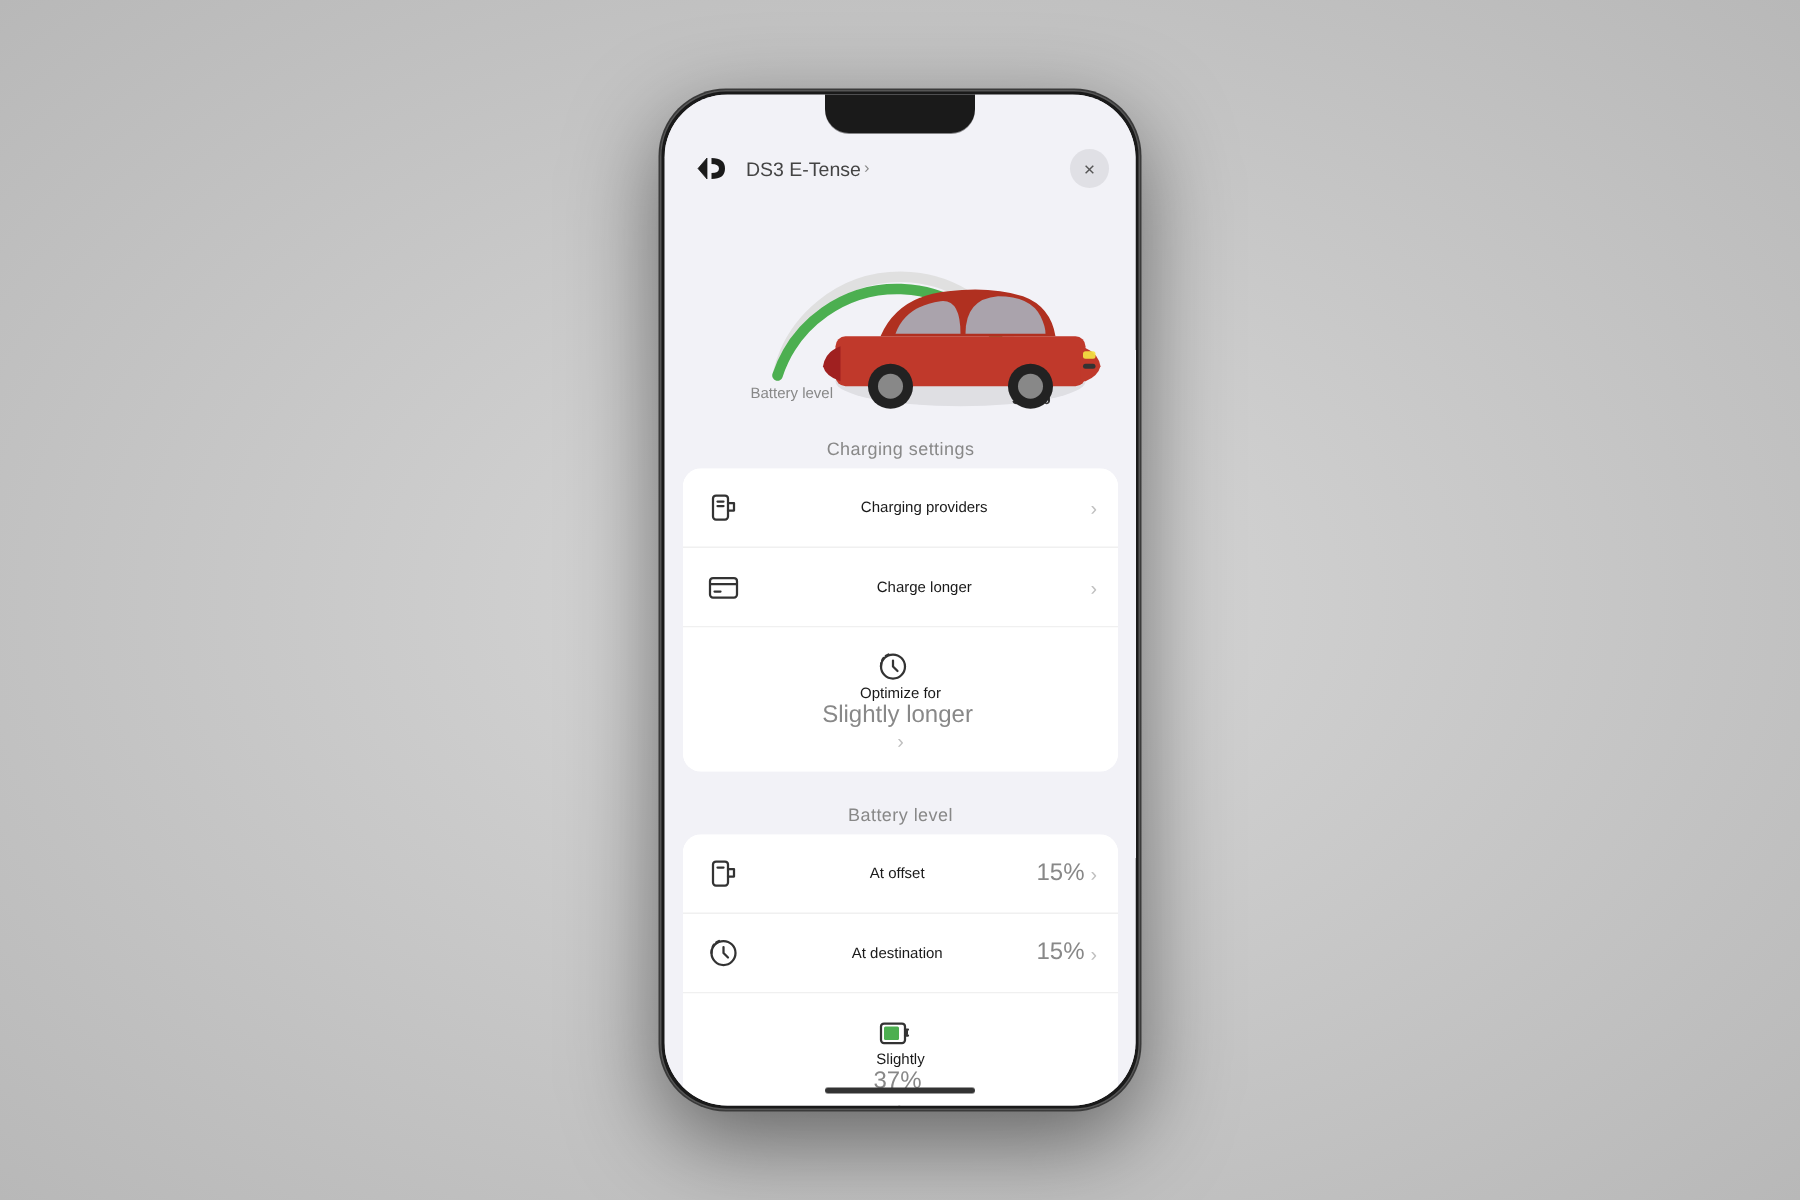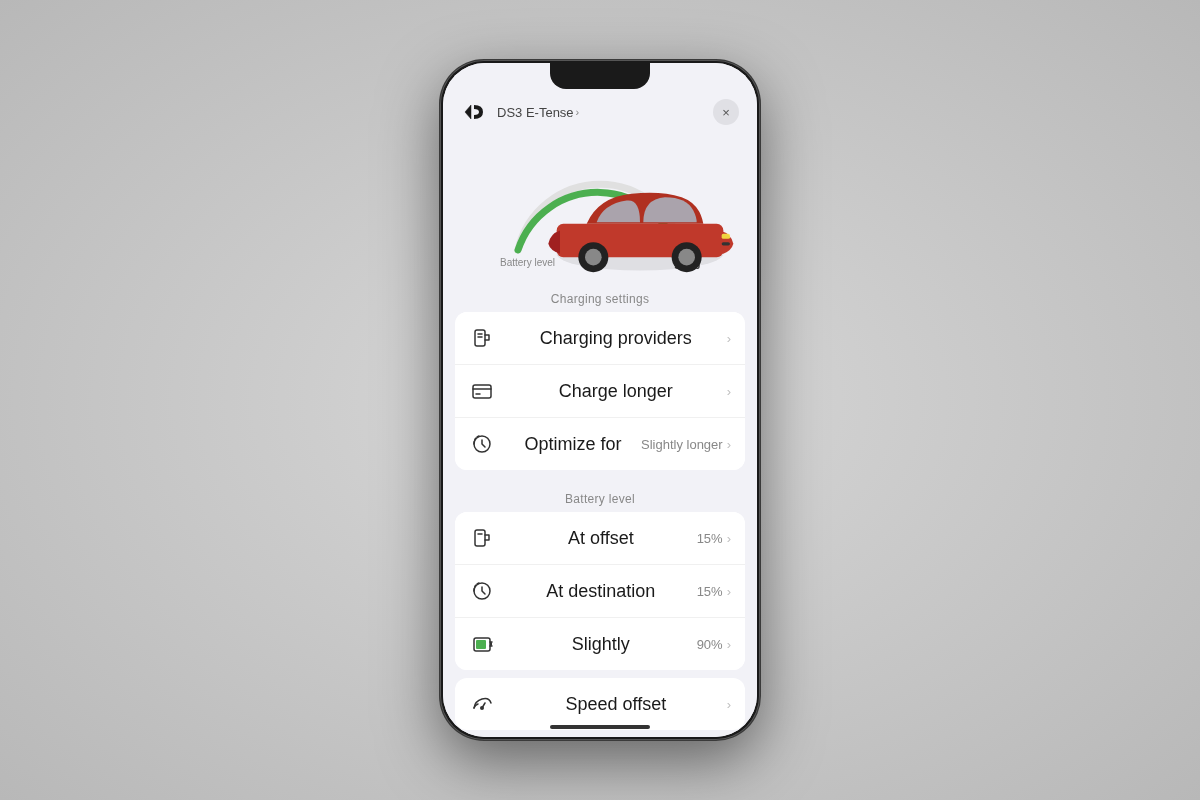--- a/index.html
+++ b/index.html
@@ -170,46 +170,47 @@
       display: flex;
       align-items: center;
       padding: 13px 14px;
       border-bottom: 1px solid #f0f0f0;
       cursor: pointer;
       background: #fff;
     }
 
     .settings-row:last-child {
       border-bottom: none;
+      flex-direction: column;
     }
 
     .row-icon {
       width: 26px;
       height: 26px;
       display: flex;
       align-items: center;
       justify-content: center;
       margin-right: 10px;
       flex-shrink: 0;
     }
 
     .row-icon svg {
       width: 22px;
       height: 22px;
     }
 
     .row-label {
       flex: 1;
-      font-size: 18px;
+      font-size: 10px;
       color: #1a1a1a;
       font-weight: 400;
     }
 
     .row-value {
-      font-size: 13px;
+      font-size: 16px;
       color: #888;
       margin-right: 4px;
     }
 
     .row-chevron {
       color: #c0c0c0;
       font-size: 13px;
     }
 
     .home-indicator {
@@ -369,21 +370,21 @@
             <div class="row-icon">
               <svg viewBox="0 0 22 22" fill="none" stroke="#333" stroke-width="1.5" stroke-linecap="round" stroke-linejoin="round">
                 <rect x="3" y="5" width="16" height="13" rx="2"></rect>
                 <rect x="5" y="7" width="10" height="9" rx="1" fill="#4caf50" stroke="none"></rect>
                 <line x1="19" y1="9" x2="21" y2="9"></line>
                 <line x1="19" y1="13" x2="21" y2="13"></line>
                 <rect x="19" y="9" width="2" height="4" rx="1" fill="#333" stroke="none"></rect>
               </svg>
             </div>
             <span class="row-label">Slightly</span>
-            <span class="row-value">90%</span>
+            <span class="row-value">37%</span>
             <span class="row-chevron">›</span>
           </div>
 
         </div>
       </div>
 
       <div>
         <div class="settings-group">
 
           <div class="settings-row">

